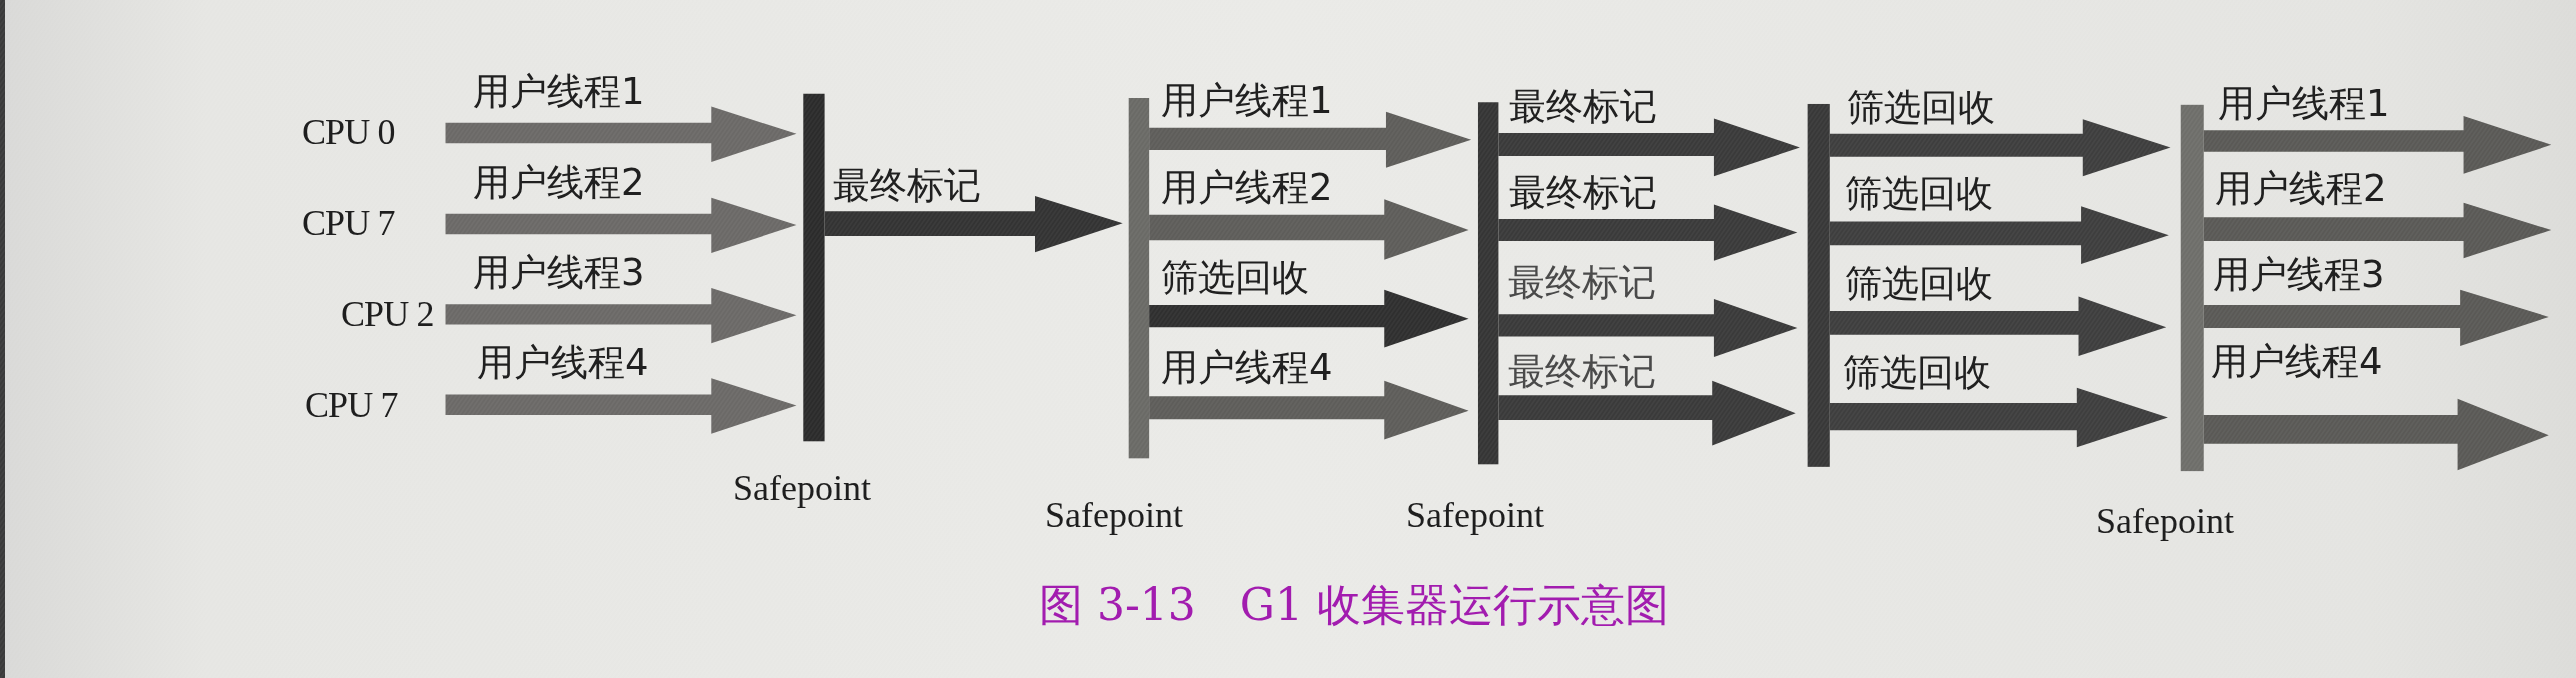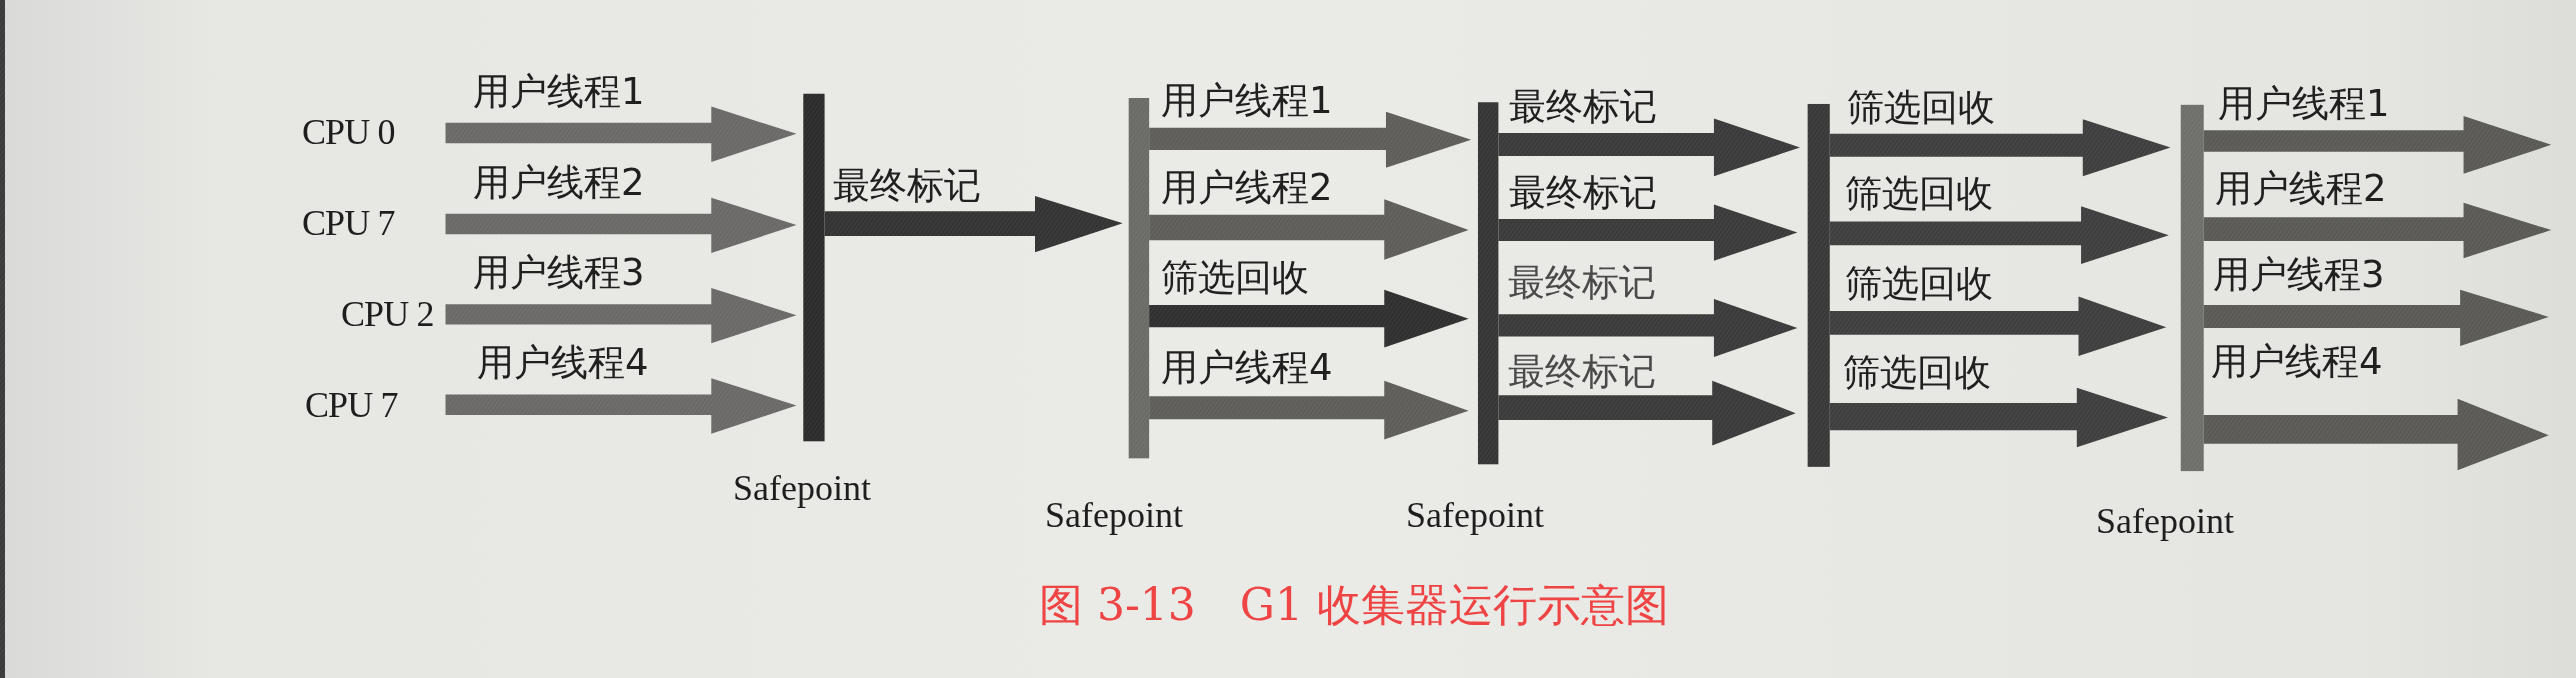--- a/index.html
+++ b/index.html
@@ -9,21 +9,21 @@
     position:relative;
     font-family: "Liberation Serif", "DejaVu Serif", serif;
   }
   .left-edge { position:absolute; left:0; top:0; width:5.1px; height:679px; background:#3a3a3a; }
   .diagram { position:absolute; left:0; top:0; width:2576px; height:666px; }
   .lbl { position:absolute; color:#1e1e1e; white-space:nowrap; line-height:1; }
   .cpu { font-size:36px; letter-spacing:-0.9px; }
   .cn  { font-size:37px; font-family:"DejaVu Sans", "Liberation Sans", sans-serif; color:#202020; }
   .cn.light { color:#4a4a4a; }
   .sp  { font-size:36px; }
-  .caption { position:absolute; left:1039px; top:576px; font-size:44px; color:#ef4444; white-space:nowrap; font-family:"DejaVu Serif", "Liberation Serif", serif; }
+  .caption { position:absolute; left:1039px; top:576px; font-size:44px; color:#a21caf; white-space:nowrap; font-family:"DejaVu Serif", "Liberation Serif", serif; }
   svg { position:absolute; left:0; top:0; }
 </style>
 </head>
 <body>
 
 <div class="left-edge"></div>
 
 <div class="diagram">
 
   <svg width="2576" height="679" viewBox="0 0 3024 797">

